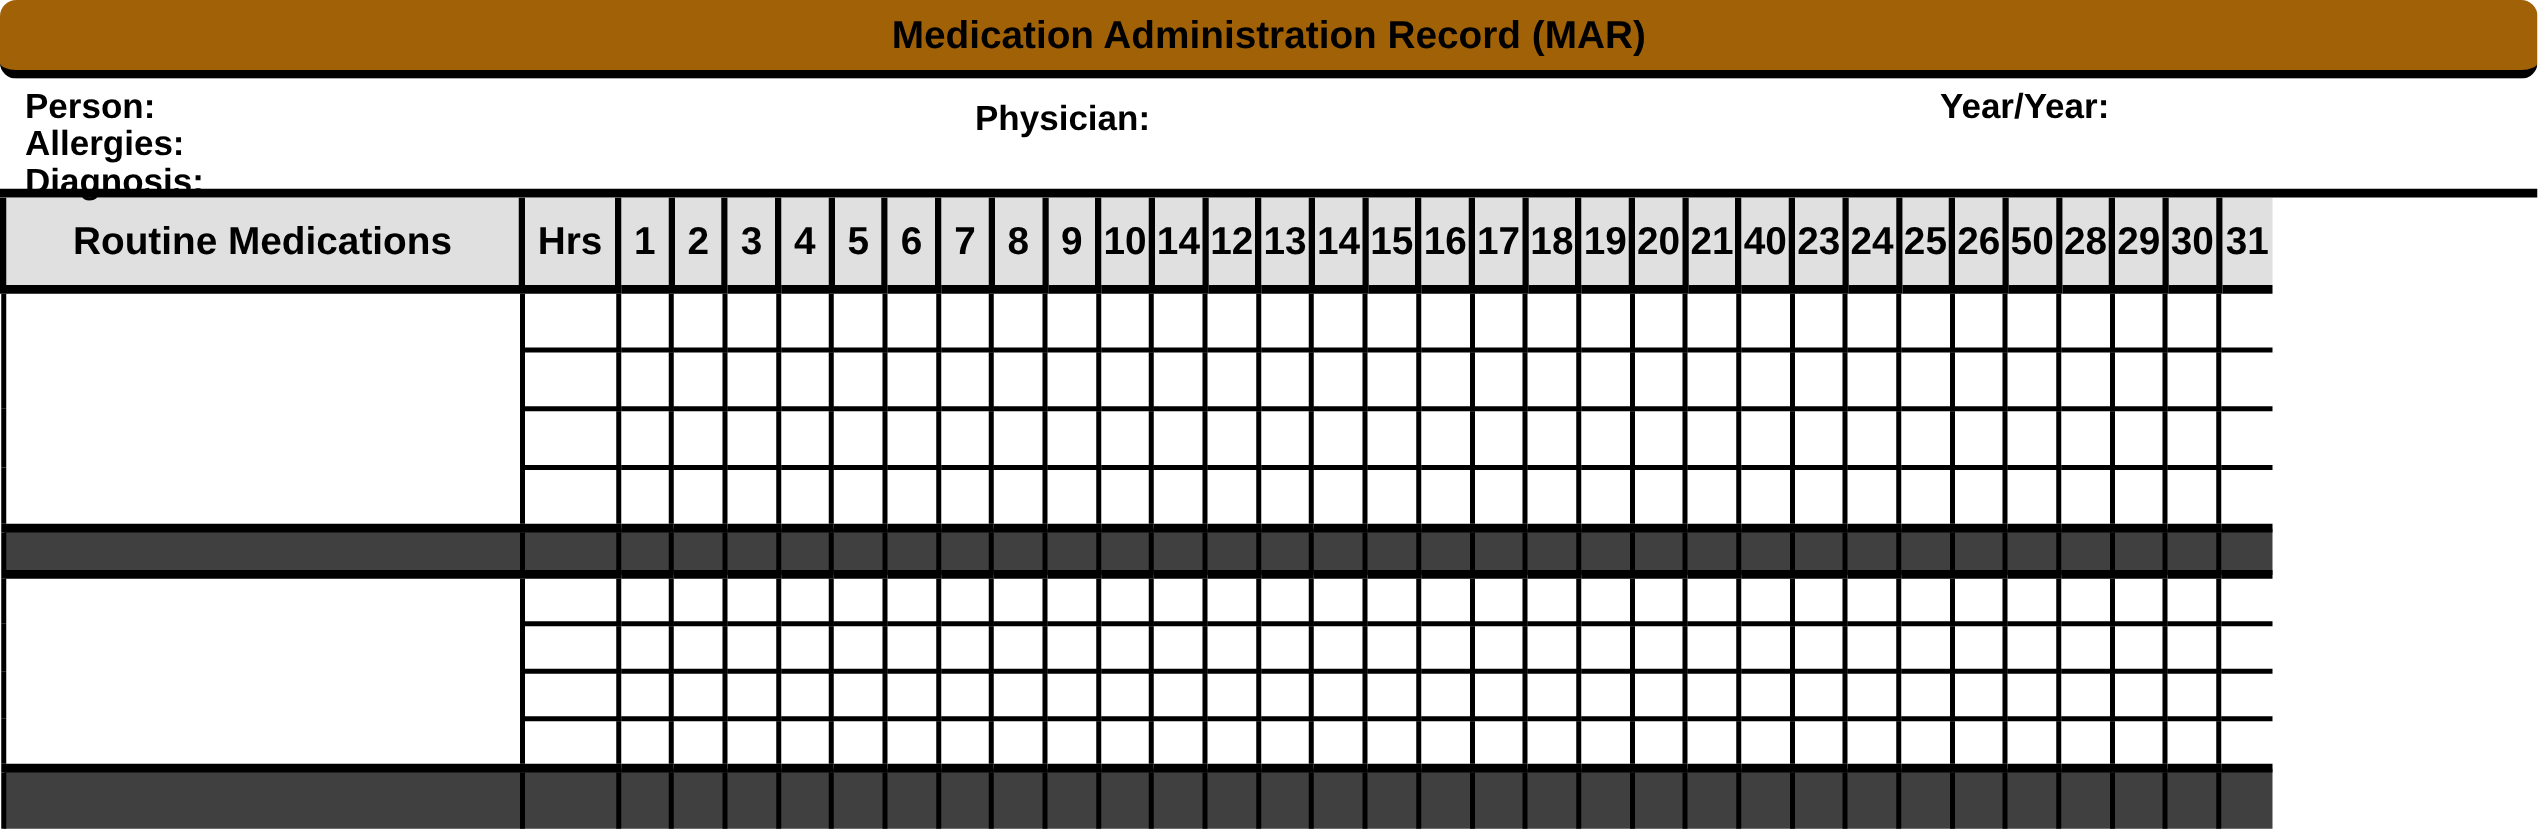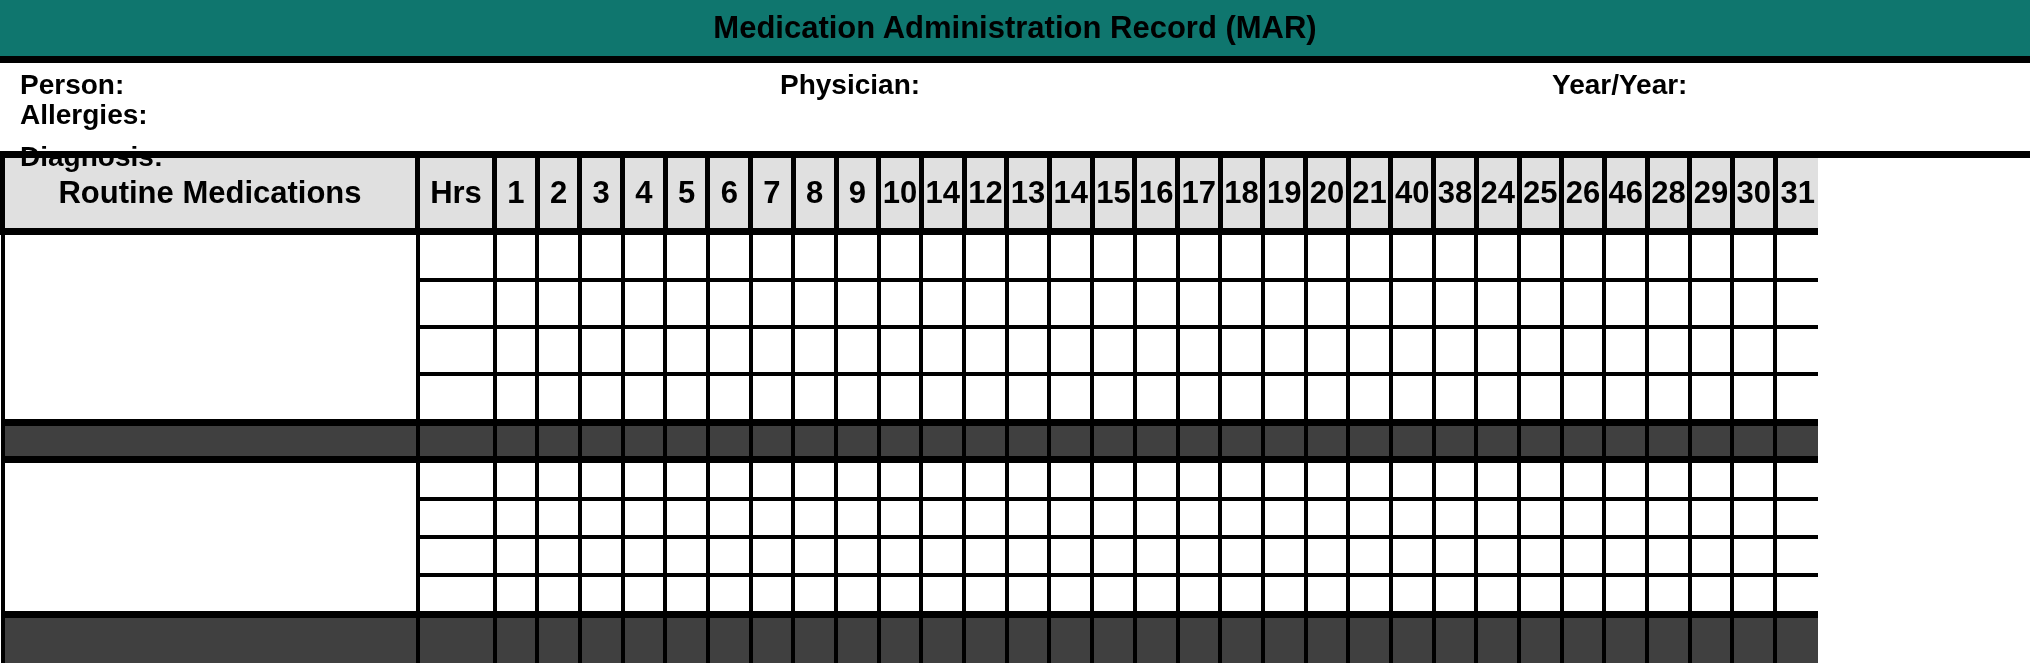--- a/index.html
+++ b/index.html
@@ -6,41 +6,41 @@
   body {
     width: 2030px; height: 667px; overflow: hidden;
     background: #ffffff;
     font-family: "Liberation Sans", sans-serif;
     color: #000;
   }
   .page { width: 2030px; height: 667px; overflow: hidden; }
 
   
   .title-bar {
-    background: #0f766e;
+    background: #a16207;
     height: 56px;
     border-bottom: 7px solid #000;
-    display: flex; align-items: center; justify-content: center;
+    display: flex; align-items: center; justify-content: center; border-radius: 13px;
   }
   .title-bar .title-text {
     font-weight: bold; font-size: 31px; letter-spacing: 0px;
   }
 
   
   .info-section {
     position: relative;
     height: 88px;
     background: #fff;
     border-bottom: 7px solid #000;
   }
   .info-label { position: absolute; font-weight: bold; font-size: 28px; white-space: nowrap; }
   .lbl-person    { left: 20px;   top: 6px;  }
   .lbl-allergies { left: 20px;   top: 36px; }
-  .lbl-diagnosis { left: 20px;   top: 78px; }
-  .lbl-physician { left: 780px;  top: 6px;  }
+  .lbl-diagnosis { left: 20px;   top: 66px; }
+  .lbl-physician { left: 780px;  top: 16px;  }
   .lbl-monthyear { left: 1552px; top: 6px;  }
 
   
   table.mar-grid {
     width: 1818px;
     table-layout: fixed;
     border-collapse: collapse;
   }
   col.col-med { width: 415px; }
   col.col-hrs { width: 77px; }
@@ -160,25 +160,25 @@
           <th class="day-header">13</th>
           <th class="day-header">14</th>
           <th class="day-header">15</th>
           <th class="day-header">16</th>
           <th class="day-header">17</th>
           <th class="day-header">18</th>
           <th class="day-header">19</th>
           <th class="day-header">20</th>
           <th class="day-header">21</th>
           <th class="day-header">40</th>
-          <th class="day-header">38</th>
+          <th class="day-header">23</th>
           <th class="day-header">24</th>
           <th class="day-header">25</th>
           <th class="day-header">26</th>
-          <th class="day-header">46</th>
+          <th class="day-header">50</th>
           <th class="day-header">28</th>
           <th class="day-header">29</th>
           <th class="day-header">30</th>
           <th class="day-header">31</th>
         </tr>
     </thead>
     <tbody id="grid-body">
         <tr class="b0">
           <td class="med-cell" rowspan="4"></td>
           <td class="hrs-cell"></td>

